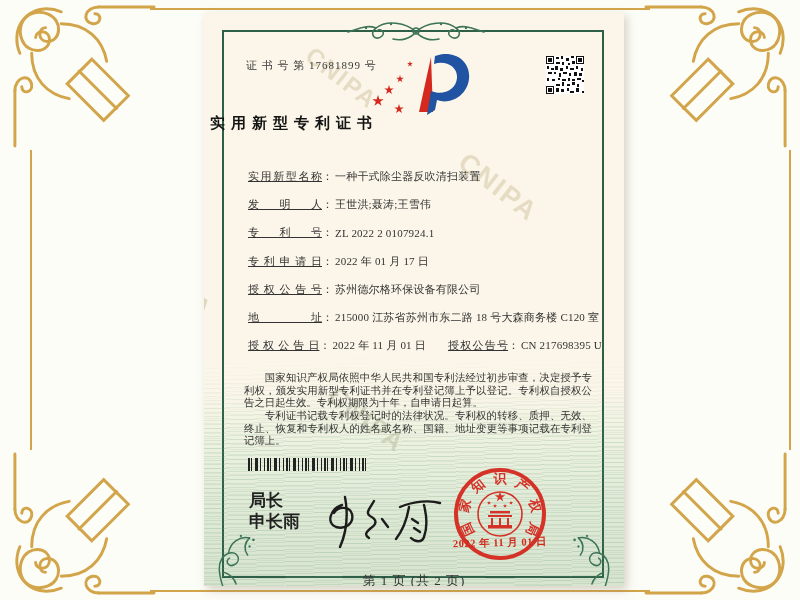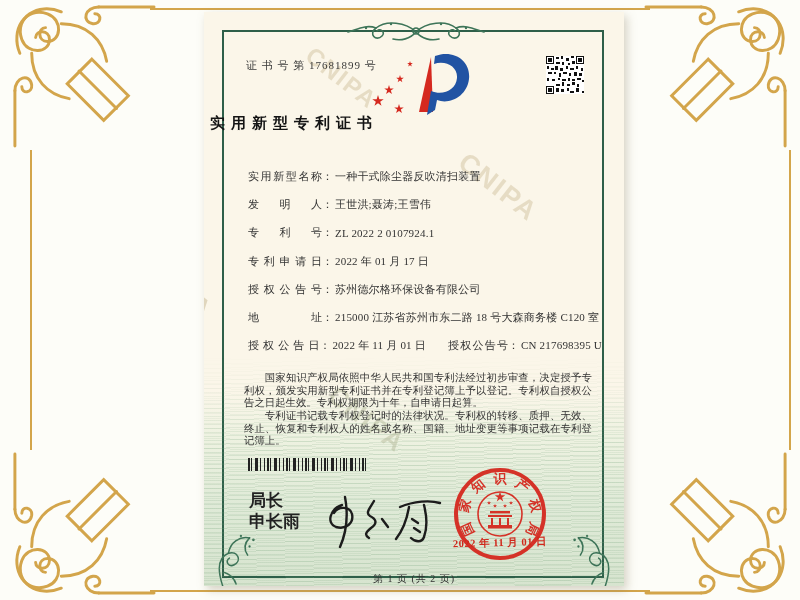--- a/index.html
+++ b/index.html
@@ -58,21 +58,21 @@
   .cert-no{position:absolute;left:42px;top:46px;font-size:11px;color:#3a3a3a;letter-spacing:1px;}
   .logo{position:absolute;left:168px;top:40px;width:100px;height:72px;}
   .qr{position:absolute;left:342px;top:44px;width:38px;height:38px;}
   .title{
     position:absolute;left:0;top:102px;width:100%;
     font-size:15px;font-weight:bold;color:#141414;letter-spacing:6px;text-indent:6px;
   }
 
   .fields{position:absolute;left:44px;top:150px;right:22px;font-size:11px;color:#333;}
   .frow{height:28.3px;white-space:nowrap;display:flex;align-items:center;}
-  .flabel{display:inline-block;width:74px;text-align:justify;text-align-last:justify;}
+  .flabel{display:inline-block;width:74px;text-align:justify;text-align-last:justify;text-decoration:underline;}
   .fcolon{display:inline-block;}
   .fvalue{display:inline-block;margin-left:2px;letter-spacing:.2px;}
   .fgroup2{margin-left:22px;}
   .fgroup2 .flabel{width:60px;}
 
   .paras{position:absolute;left:40px;top:360px;width:348px;font-size:10.4px;
          line-height:1.22;color:#333;text-align:justify;}
   .paras p{margin:0;text-indent:2em;}
 
   .barcode{position:absolute;left:44px;top:446px;width:120px;height:13px;
@@ -80,21 +80,21 @@
       #222 0 2px,transparent 2px 3px,#222 3px 4px,transparent 4px 7px,
       #222 7px 10px,transparent 10px 12px,#222 12px 13px,transparent 13px 16px,
       #222 16px 17px,transparent 17px 19px);}
   .director{position:absolute;left:45px;top:478px;font-size:17px;font-weight:bold;
     color:#222;font-family:"Liberation Sans","DejaVu Sans",sans-serif;line-height:21px;}
   .signature{position:absolute;left:108px;top:455px;width:140px;height:90px;}
   .seal{position:absolute;left:246px;top:452px;width:100px;height:100px;opacity:.95;}
   .seal-date{position:absolute;left:238px;top:524px;width:116px;text-align:center;
     font-size:10.5px;font-weight:bold;color:#d0281c;letter-spacing:.5px;transform:rotate(-1.5deg);}
   .footer{position:absolute;left:0;top:560px;width:100%;text-align:center;
-    font-size:10px;color:#333;letter-spacing:1px;}
+    font-size:13px;color:#333;letter-spacing:1px;}
 </style>
 </head>
 <body>
 
 <svg width="0" height="0" style="position:absolute">
   <defs>
     <polygon id="star5" points="0,-1 0.224,-0.309 0.951,-0.309 0.363,0.118 0.588,0.809 0,0.382 -0.588,0.809 -0.363,0.118 -0.951,-0.309 -0.224,-0.309"></polygon>
     <g id="goldc" fill="none" stroke="#d3a54b" stroke-width="3" stroke-linecap="round">
       <path d="M148 7 H92"></path>
       <path d="M92 7 C78 7 74 22 86 24 C94 25 96 14 88 14"></path>

